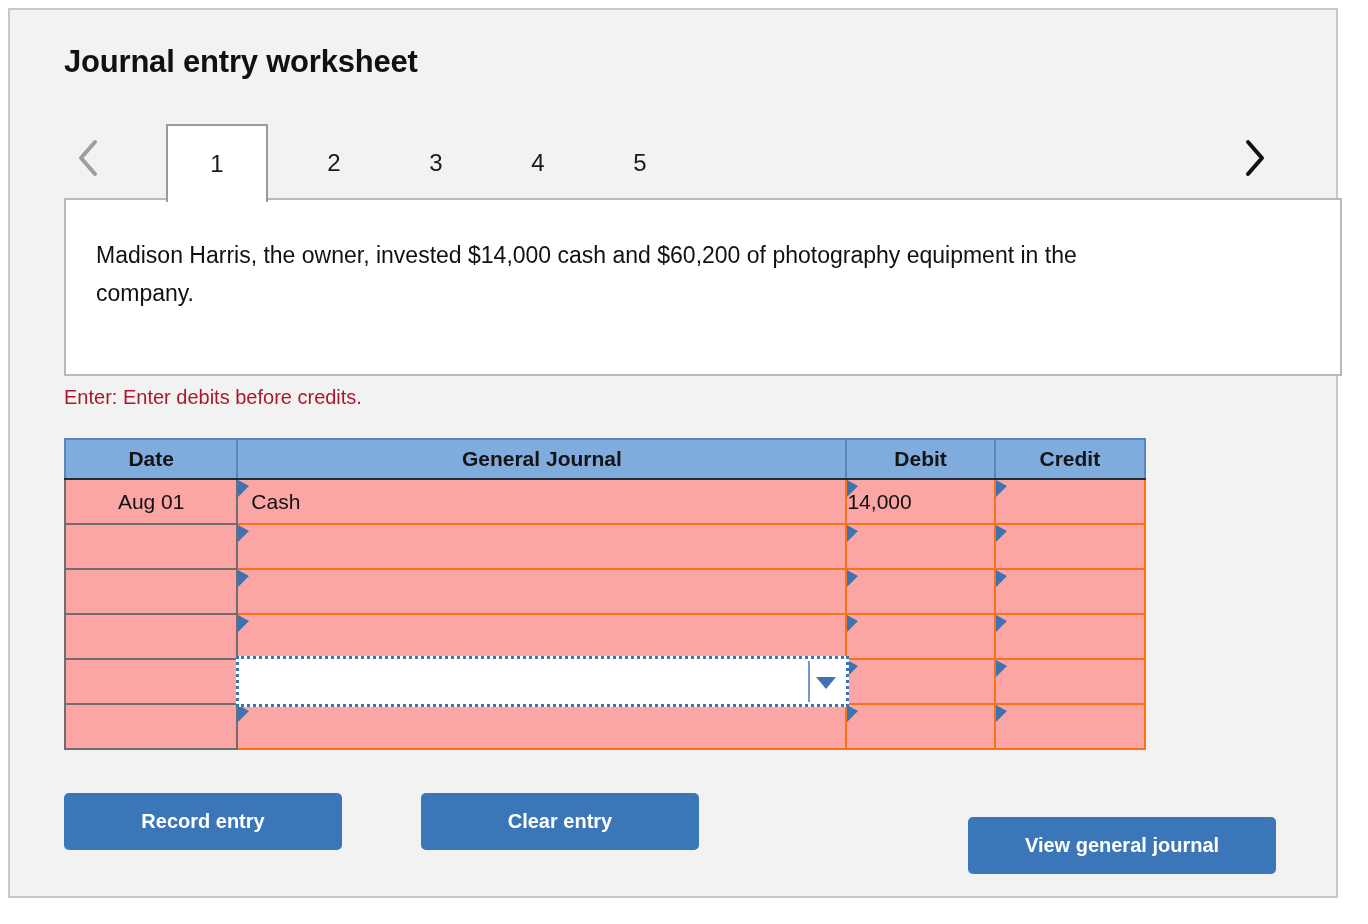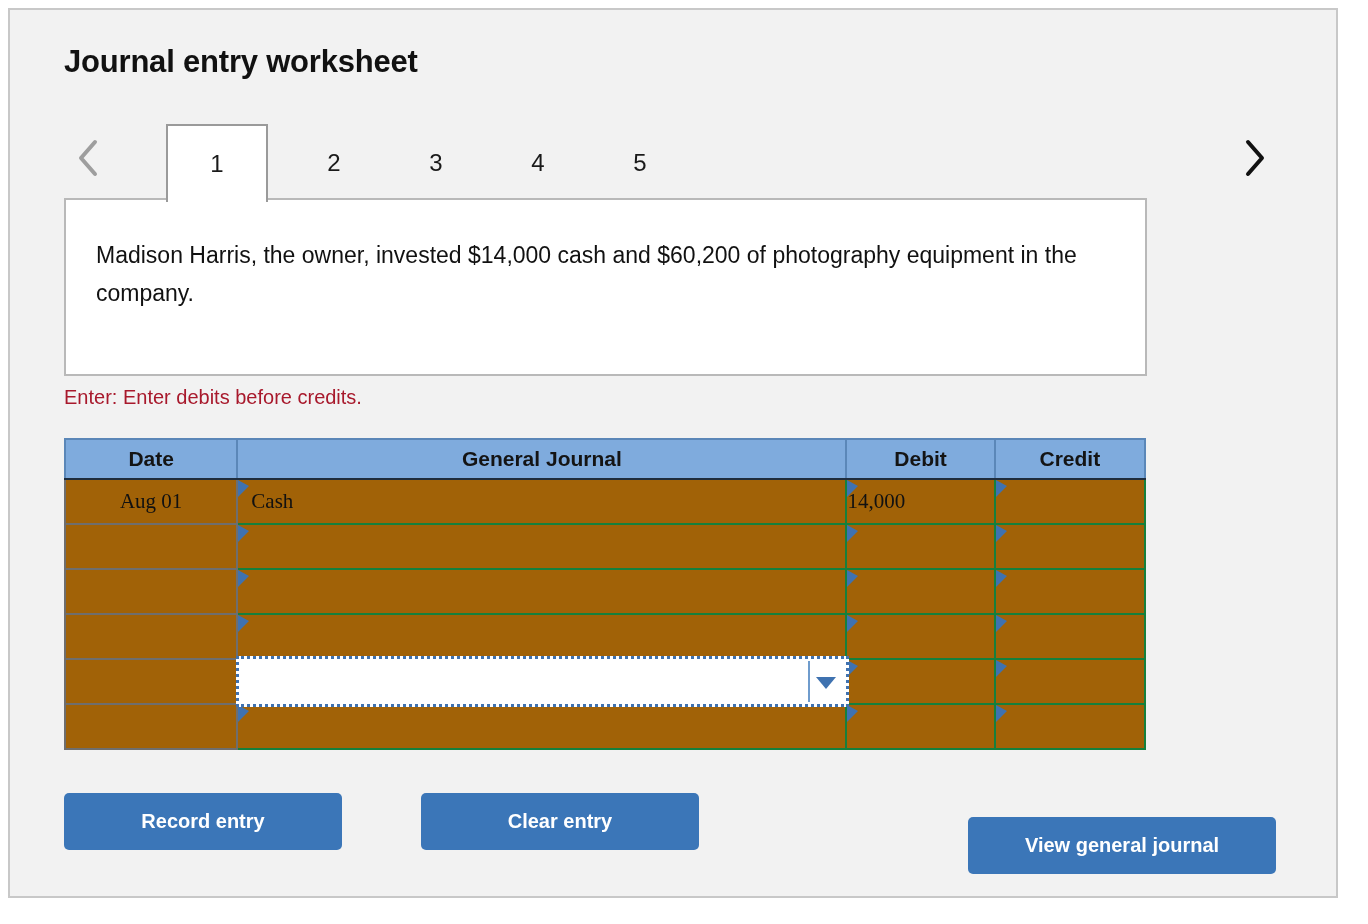--- a/index.html
+++ b/index.html
@@ -78,21 +78,21 @@
     border: 2px solid #9a9a9a;
     border-bottom: none;
     z-index: 3;
   }
 
   
   #scenario-panel {
     position: absolute;
     left: 54px;
     top: 188px;
-    width: 1083px;
+    width: 1278px;
     height: 178px;
     background: #ffffff;
     border: 2px solid #b9b9b9;
     box-sizing: border-box;
     z-index: 1;
   }
   #scenario-text {
     position: absolute;
     left: 30px;
     top: 36px;
@@ -136,32 +136,31 @@
     font-weight: bold;
     height: 38px;
     border: 2px solid #5b87b8;
     border-bottom: 2px solid #1f2d3d;
     text-align: center;
     padding: 0;
   }
   #journal-table td {
     padding: 0;
     height: 43px;
-    background: #a16207;
+    background: #fca5a5;
     vertical-align: middle;
-    font-family: Liberation Serif, serif;
   }
   td.date-cell {
     border: 2px solid #6e6e6e;
     font-size: 21px;
     color: #111111;
     text-align: center;
   }
   td.field-cell {
-    border: 2px solid #15803d;
+    border: 2px solid #f97316;
     position: relative;
   }
   .cell-inner {
     position: relative;
     height: 100%;
     display: flex;
     align-items: center;
   }
   
   .cell-marker {

